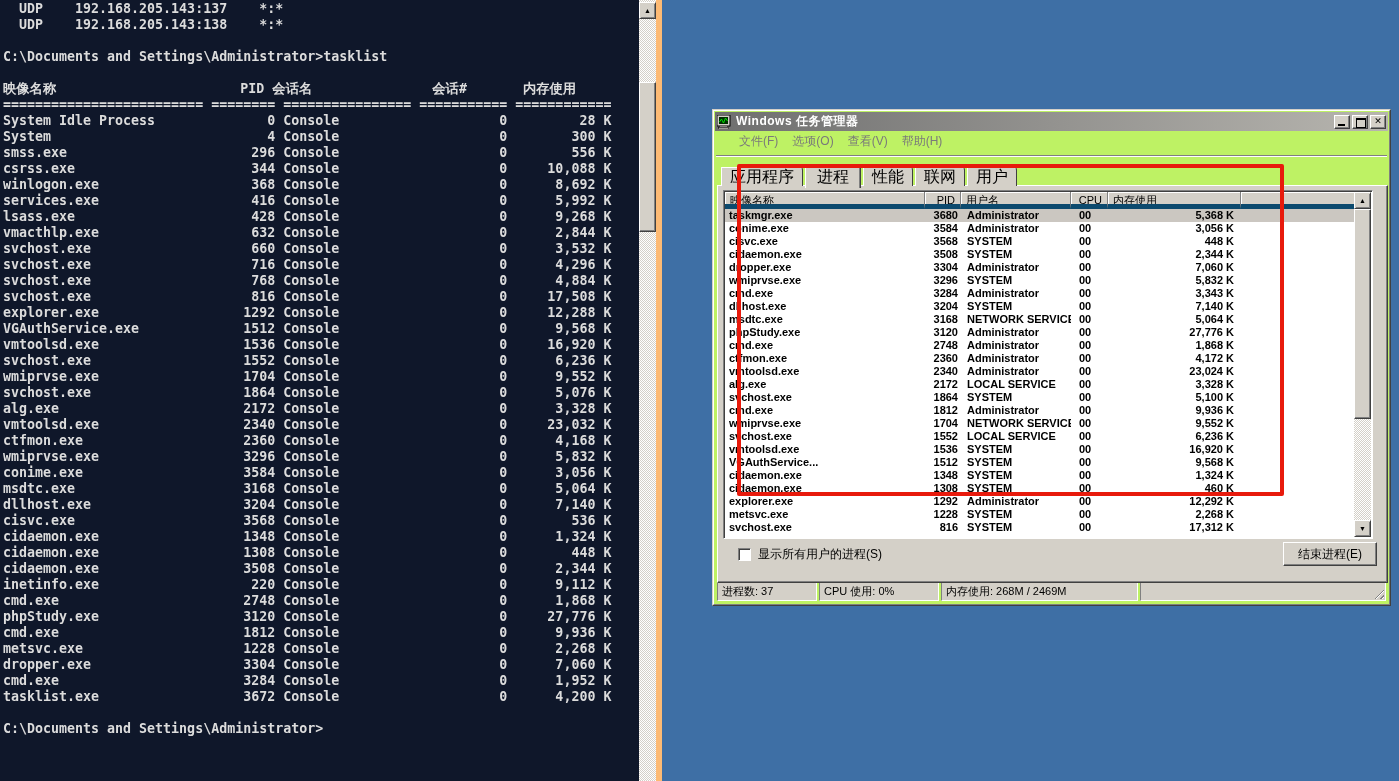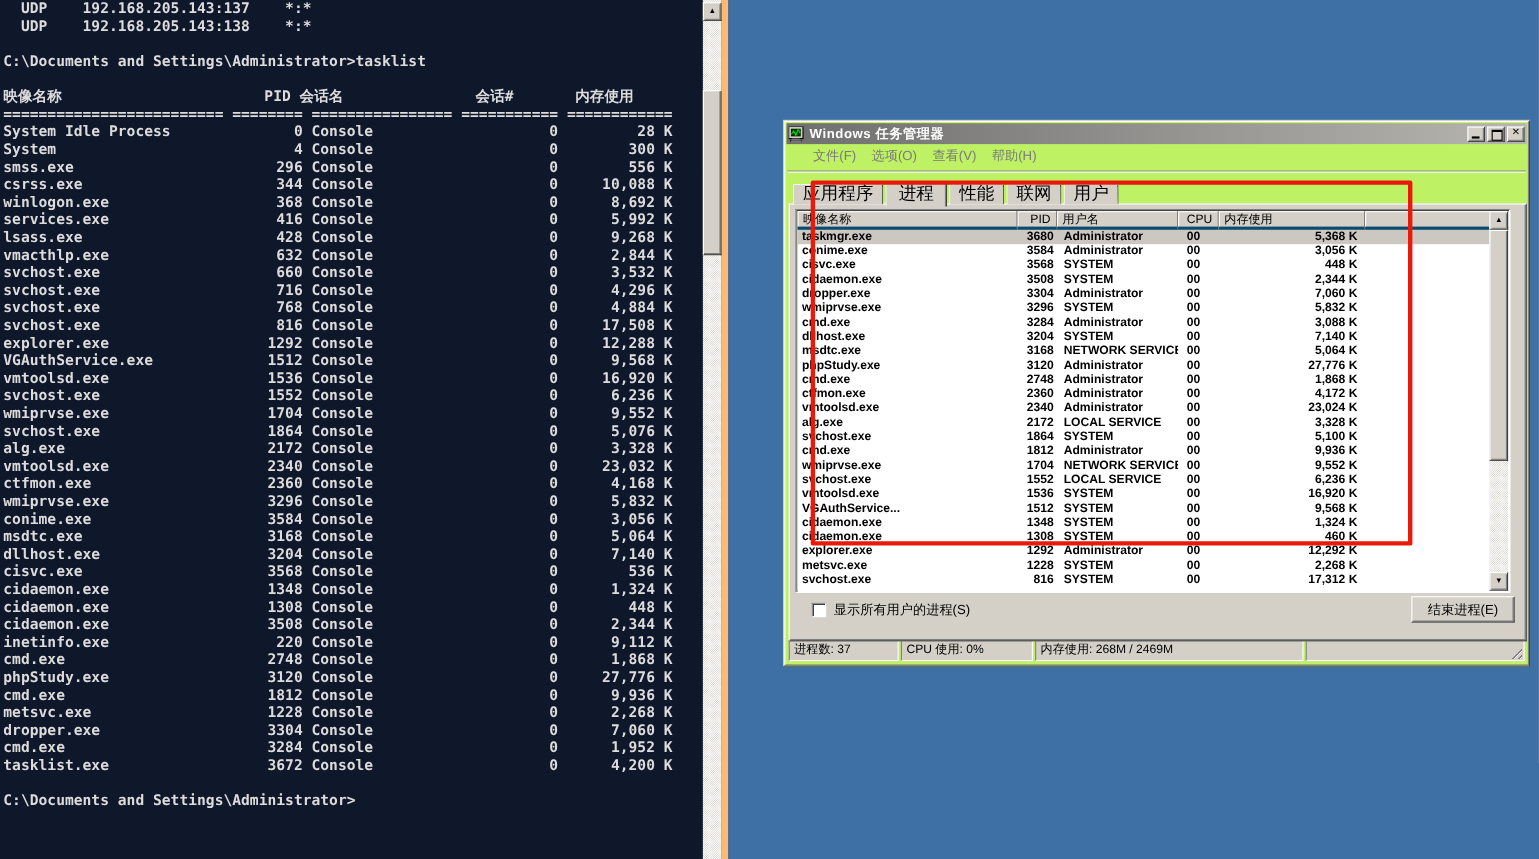--- a/index.html
+++ b/index.html
@@ -48,21 +48,21 @@
   .tab.active { height:23px; line-height:21px; margin-bottom:-2px; padding:0 11px; position:relative; z-index:3;
       box-shadow: inset -1px 0 0 #808080; }
 
   .tabpage { position:absolute; left:3px; top:74px; width:671px; height:398px; background:#d4d0c8;
       border:1px solid; border-color:#ffffff #404040 #404040 #ffffff; box-shadow: inset -1px -1px 0 #808080; z-index:1; }
 
   
   .listview { position:absolute; left:5px; top:4px; width:650px; height:349px; background:#ffffff;
       border:1px solid; border-color:#808080 #ffffff #ffffff #808080; box-shadow: inset 1px 1px 0 #404040; overflow:hidden; }
   .lv-head { position:absolute; left:1px; top:1px; right:1px; height:17px; display:flex; background:#d4d0c8; }
-  .hcell { height:17px; background:#d4d0c8; border-right:1px solid #808080; border-bottom:3px solid #0c4a6e;
+  .hcell { height:17px; background:#d4d0c8; border-right:1px solid #808080; border-bottom:5px solid #0c4a6e;
       box-shadow: inset 1px 1px 0 #ffffff; font-size:11px; line-height:16px; padding:0 5px; color:#000; white-space:nowrap; overflow:hidden; }
   .lv-rows { position:absolute; left:1px; top:18px; right:18px; bottom:1px; background:#ffffff; overflow:hidden;font-weight:bold; }
   .lv-row { display:flex; height:13px; }
   .lv-row.sel { background:#cbc7c1; }
   .cell { font-size:11px; line-height:13px; color:#000; white-space:nowrap; overflow:hidden; }
   .c-name { width:200px; padding-left:4px; }
   .c-pid  { width:36px;  text-align:right; padding-right:3px; }
   .c-user { width:110px; padding-left:6px; }
   .c-cpu  { width:37px;  text-align:center; padding-right:9px; }
   .c-mem  { width:133px; text-align:right; padding-right:7px; }
@@ -86,21 +86,21 @@
       box-shadow: inset 1px 1px 0 #404040; }
   .chk-label { font-size:12px; margin-left:7px; color:#000; white-space:nowrap; }
 
   .end-btn { position:absolute; left:565px; top:356px; width:94px; height:24px; background:#d4d0c8;
       border:1px solid; border-color:#ffffff #404040 #404040 #ffffff; box-shadow: inset -1px -1px 0 #808080;
       font-size:12px; color:#000; text-align:center; line-height:22px; white-space:nowrap; }
 
   .statusbar { position:absolute; left:3px; right:3px; bottom:3px; height:19px; display:flex; gap:2px; }
   .panel { height:19px; background:#d4d0c8; border:1px solid; border-color:#808080 #ffffff #ffffff #808080;
       font-size:11px; line-height:17px; padding:0 4px; color:#000; white-space:nowrap; overflow:hidden; }
-  .p1 { width:100px; } .p2 { width:120px; } .p3 { width:244px; } .p4 { flex:1; position:relative; }
+  .p1 { width:100px; } .p2 { width:120px; } .p3 { width:197px; } .p4 { flex:1; position:relative; }
   .grip { position:absolute; right:1px; bottom:1px; width:12px; height:12px;
       background: repeating-linear-gradient(135deg, transparent 0 2px, #808080 2px 3px, #ffffff 3px 4px);
       clip-path: polygon(100% 0, 100% 100%, 0 100%); }
 
   
   .red-box { position:absolute; left:737px; top:164px; width:547px; height:332px;
       border:4px solid #e81a0c; z-index:10; border-radius:2px; }
 </style>
 </head>
 <body>
@@ -247,21 +247,21 @@
                 <span class="cell c-pid">3296</span>
                 <span class="cell c-user">SYSTEM</span>
                 <span class="cell c-cpu">00</span>
                 <span class="cell c-mem">5,832 K</span>
               </div>
               <div class="lv-row">
                 <span class="cell c-name">cmd.exe</span>
                 <span class="cell c-pid">3284</span>
                 <span class="cell c-user">Administrator</span>
                 <span class="cell c-cpu">00</span>
-                <span class="cell c-mem">3,088 K</span>
+                <span class="cell c-mem">3,343 K</span>
               </div>
               <div class="lv-row">
                 <span class="cell c-name">dllhost.exe</span>
                 <span class="cell c-pid">3204</span>
                 <span class="cell c-user">SYSTEM</span>
                 <span class="cell c-cpu">00</span>
                 <span class="cell c-mem">7,140 K</span>
               </div>
               <div class="lv-row">
                 <span class="cell c-name">msdtc.exe</span>

